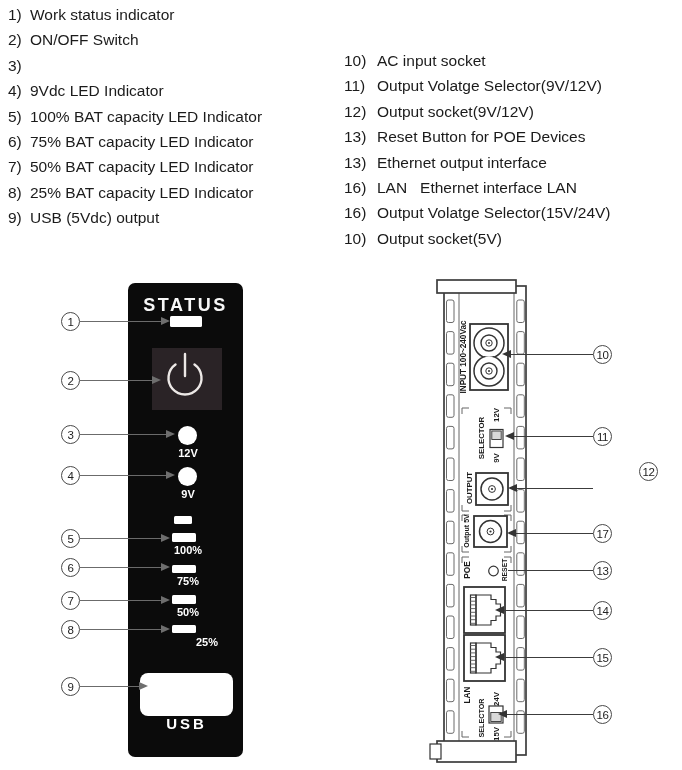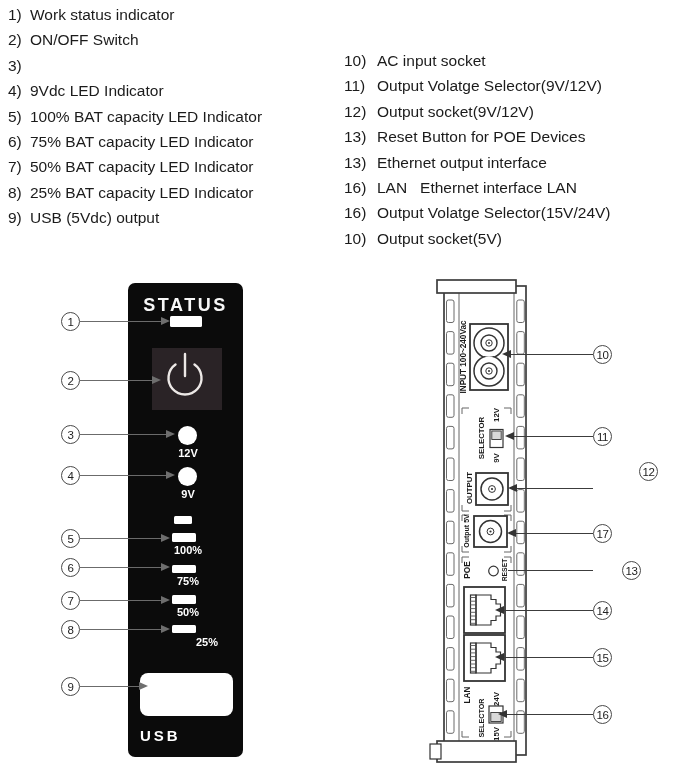--- a/index.html
+++ b/index.html
@@ -18,21 +18,21 @@
          background:#0b0b0b;border-radius:7px;}
   .panel .status-title{position:absolute;left:0;top:12px;width:115px;text-align:center;
          color:#f7f7f7;font-size:18px;font-weight:bold;letter-spacing:2.5px;}
   .wrect{position:absolute;background:#fff;border-radius:1.5px;}
   .wled{position:absolute;width:19px;height:19px;background:#fff;border-radius:50%;}
   .wlbl{position:absolute;left:30px;width:60px;text-align:center;color:#fff;
         font-weight:bold;font-size:11px;}
   .pwr{position:absolute;left:24px;top:65px;width:70px;height:62px;background:#2a2326;}
   .usbport{position:absolute;left:12px;top:390px;width:93px;height:43px;background:#fff;
         border-radius:8px;}
-  .usblbl{position:absolute;left:12px;top:444px;width:93px;text-align:left;color:#fff;
+  .usblbl{position:absolute;left:12px;top:432px;width:93px;text-align:center;color:#fff;
         font-weight:bold;font-size:15px;letter-spacing:3px;}
 
   
   .co{position:absolute;width:19px;height:19px;box-sizing:border-box;
       border:1.4px solid #4a4a4a;border-radius:50%;background:#fff;z-index:6;
       display:flex;align-items:center;justify-content:center;
       font-size:11.5px;color:#222;letter-spacing:-0.5px;}
   .cl{position:absolute;height:1px;background:#6b6b6b;z-index:5;}
   .cl.dk{background:#3c3c3c;}
   .ar{position:absolute;width:0;height:0;border-top:4.5px solid transparent;
@@ -321,21 +321,21 @@
   <div class="ar l" style="left:505px;top:432px;"></div>
 
   <div class="co" style="left:593px;top:462px;margin-left:46px;">12</div>
   <div class="cl dk" style="left:517px;top:488px;width:76px;"></div>
   <div class="ar l" style="left:508px;top:484px;"></div>
 
   <div class="co" style="left:593px;top:524px;">17</div>
   <div class="cl dk" style="left:516px;top:533px;width:77px;"></div>
   <div class="ar l" style="left:507px;top:529px;"></div>
 
-  <div class="co" style="left:622px;top:561px;">13</div>
+  <div class="co" style="left:593px;top:561px;">13</div>
   <div class="cl dk" style="left:508px;top:570px;width:85px;"></div>
 
   <div class="co" style="left:593px;top:601px;">14</div>
   <div class="cl dk" style="left:504px;top:610px;width:89px;"></div>
   <div class="ar l" style="left:495px;top:606px;"></div>
 
   <div class="co" style="left:593px;top:648px;">15</div>
   <div class="cl dk" style="left:504px;top:657px;width:89px;"></div>
   <div class="ar l" style="left:495px;top:653px;"></div>
 

